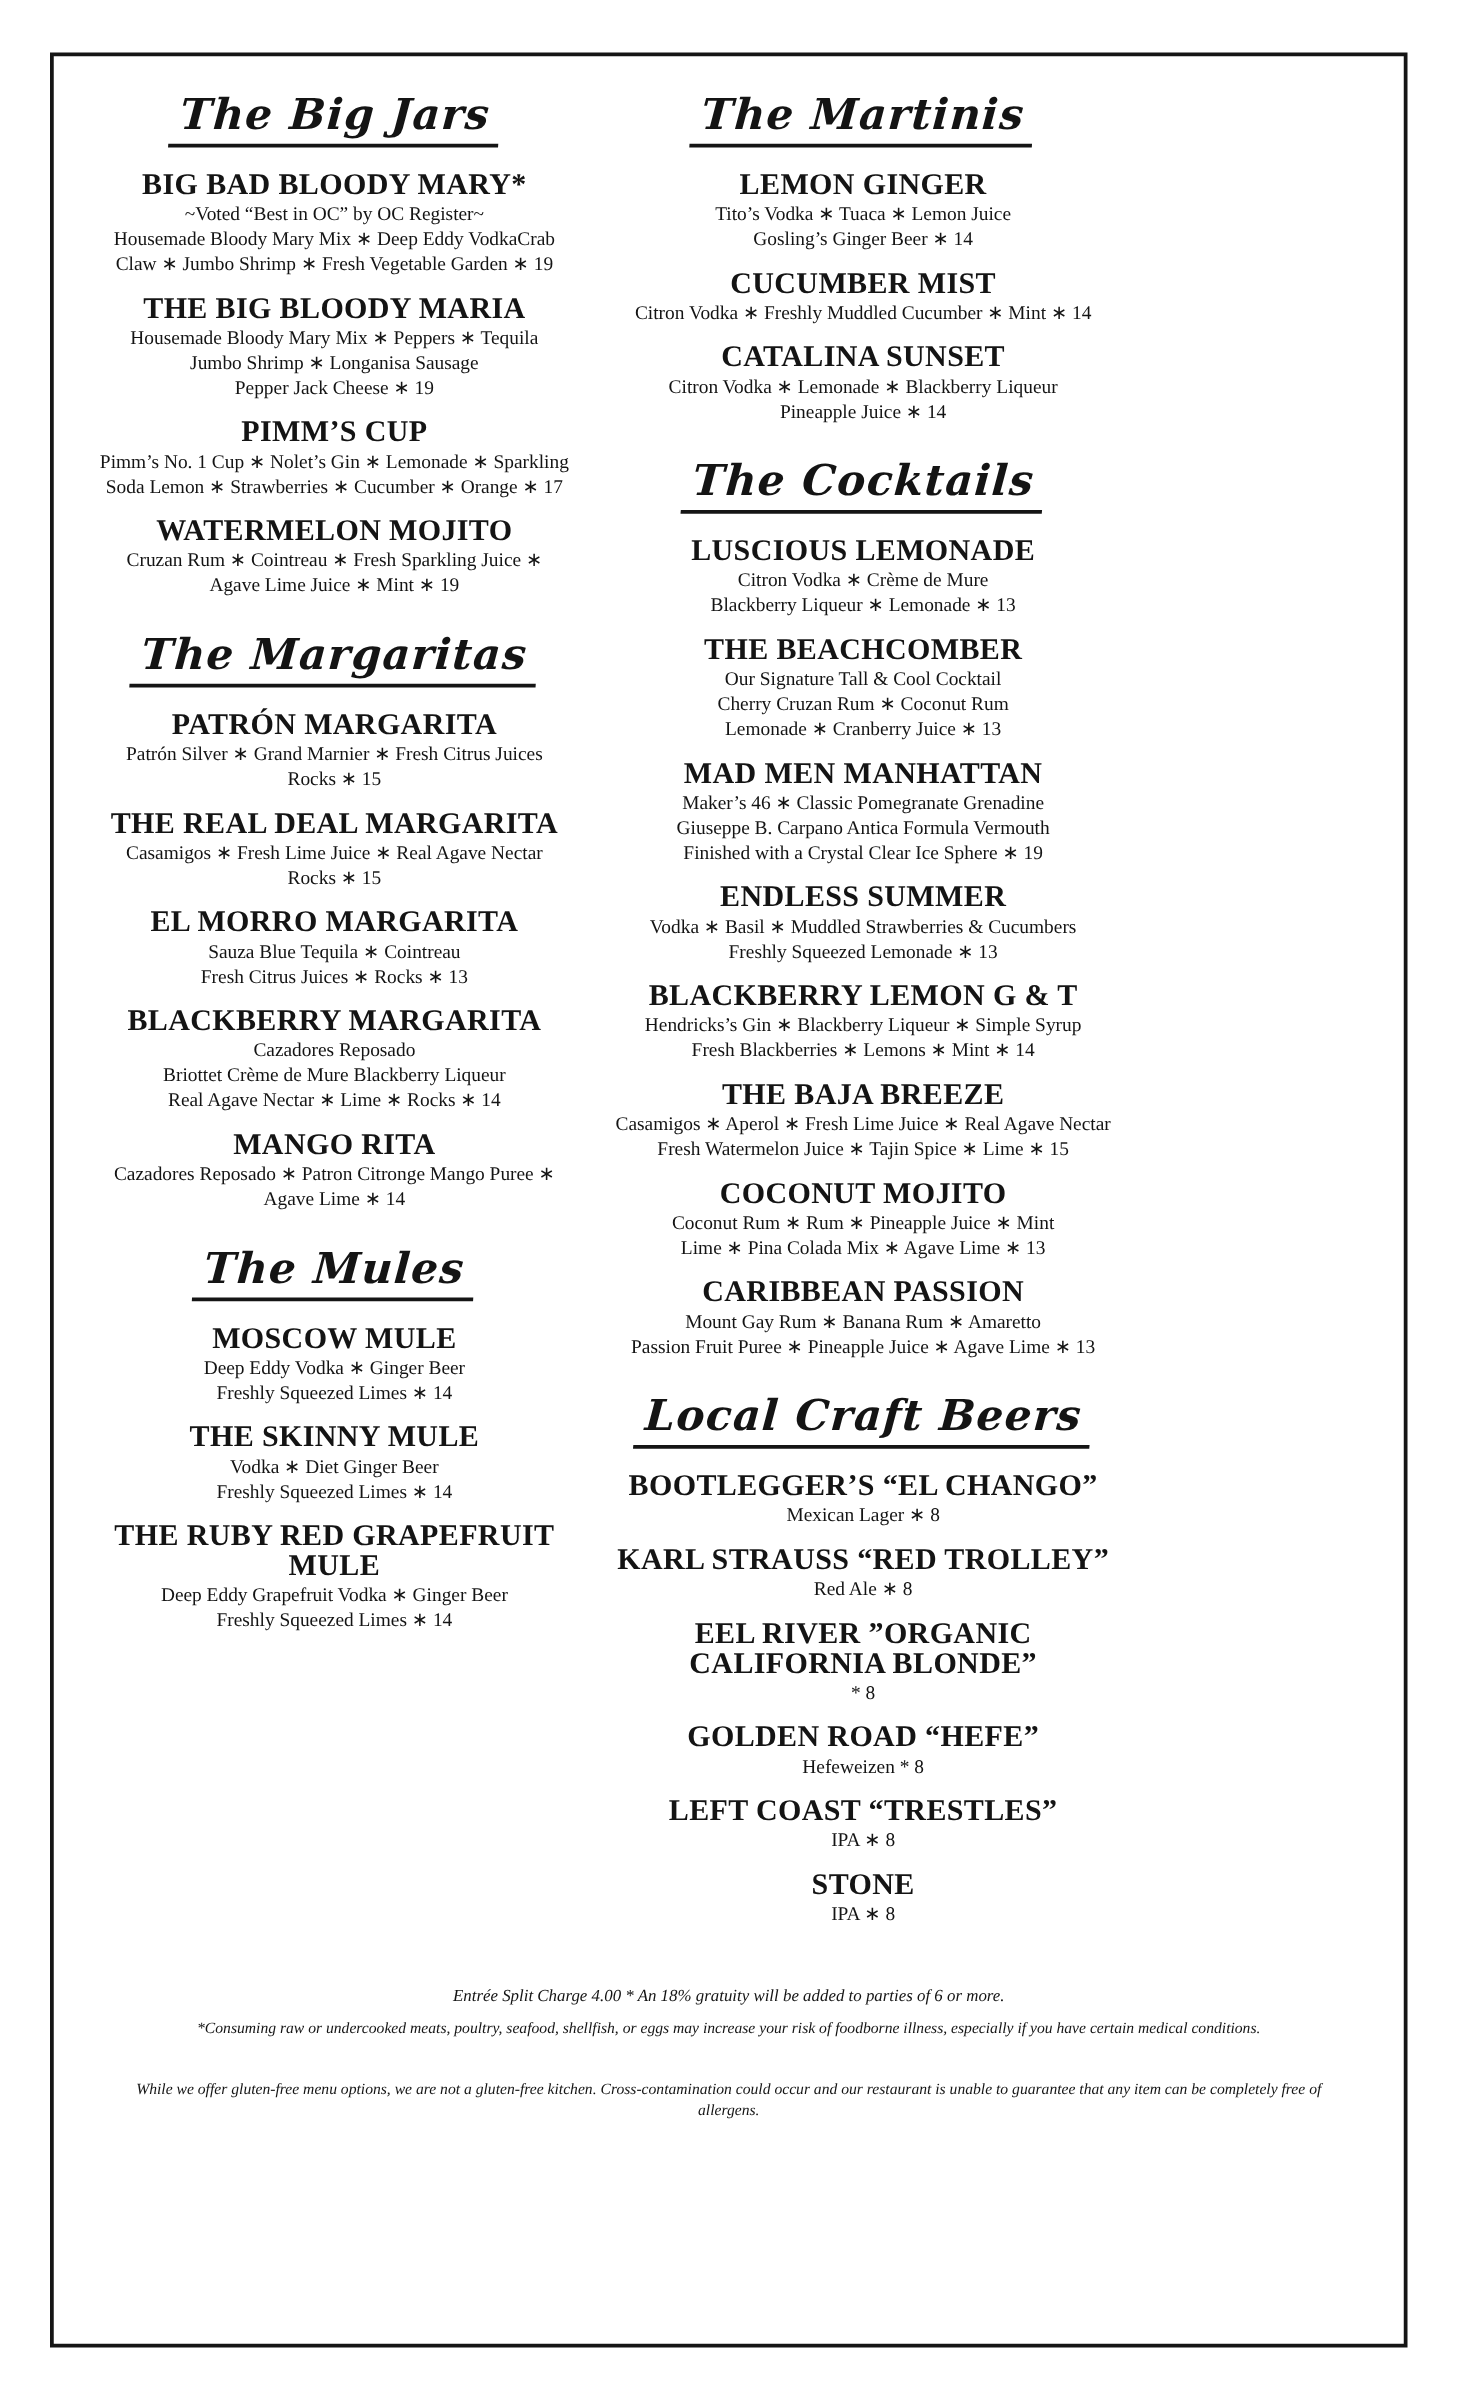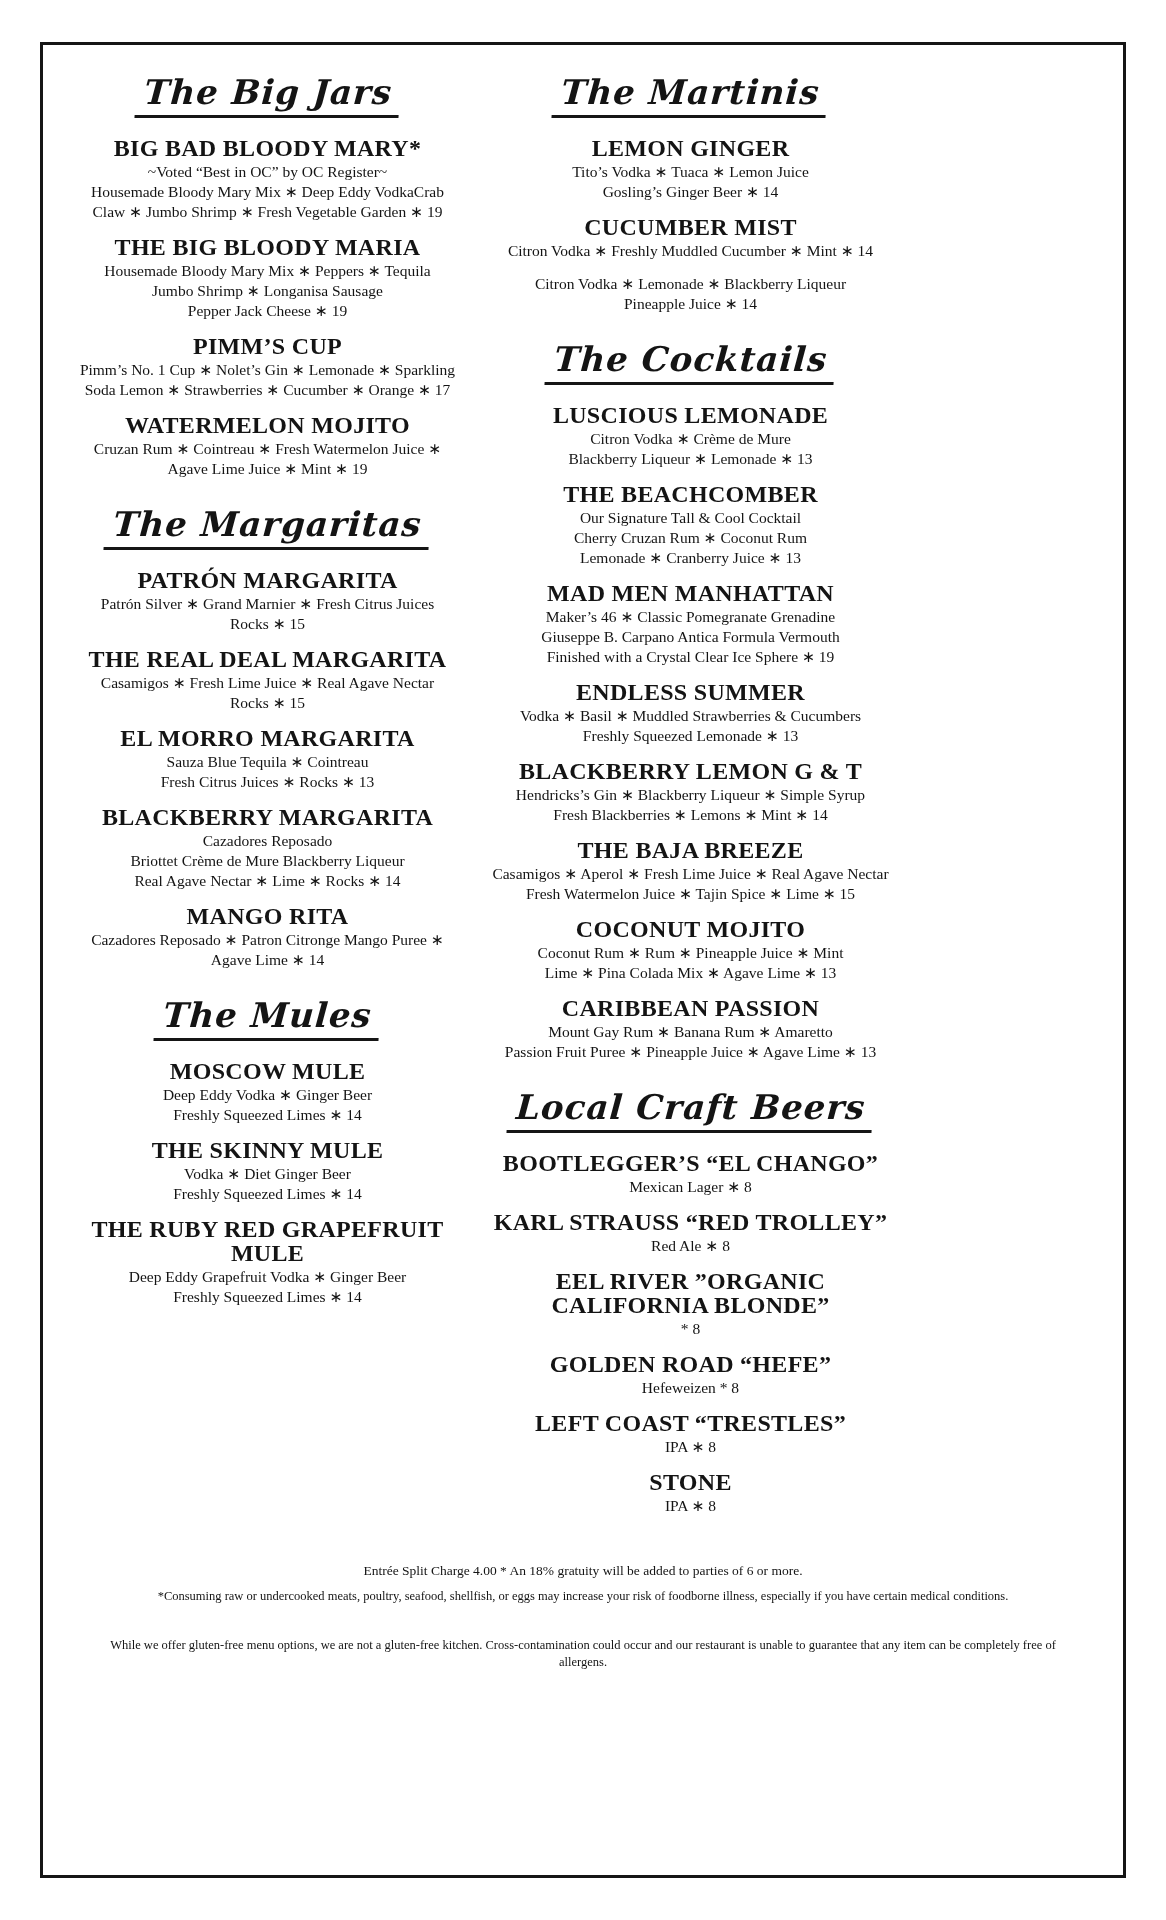--- a/index.html
+++ b/index.html
@@ -41,20 +41,21 @@
     font-weight:700; letter-spacing:0.3px;
     margin-bottom:2px;
   }
   .item-line {
     font-size:15.5px; line-height:20px;
   }
   .footer {
     margin-top:20px;
     text-align:center;
     padding:0 26px;
+    font-style:italic;
   }
   .footer-line { font-size:12.5px; line-height:17px; margin-bottom:7px; }
   .footer-primary { font-size:13.5px; margin-bottom:9px; }
   .footer-gluten { max-width:990px; margin-left:auto; margin-right:auto;margin-top:32px; }
 </style>
 </head>
 <body>
 
 <div class="frame">
   <div class="columns">
@@ -73,21 +74,21 @@
             <div class="item-line">Jumbo Shrimp ∗ Longanisa Sausage</div>
             <div class="item-line">Pepper Jack Cheese ∗ 19</div>
           </div>
           <div class="menu-item">
             <h3 class="item-name">PIMM’S CUP</h3>
             <div class="item-line">Pimm’s No. 1 Cup ∗ Nolet’s Gin ∗ Lemonade ∗ Sparkling</div>
             <div class="item-line">Soda Lemon ∗ Strawberries ∗ Cucumber ∗ Orange ∗ 17</div>
           </div>
           <div class="menu-item">
             <h3 class="item-name">WATERMELON MOJITO</h3>
-            <div class="item-line">Cruzan Rum ∗ Cointreau ∗ Fresh Watermelon Juice ∗</div>
+            <div class="item-line">Cruzan Rum ∗ Cointreau ∗ Fresh Sparkling Juice ∗</div>
             <div class="item-line">Agave Lime Juice ∗ Mint ∗ 19</div>
           </div>
         </section>
         <section class="menu-section">
           <h2 class="section-title"><span class="tt">The Margaritas</span></h2>
           <div class="menu-item">
             <h3 class="item-name">PATRÓN MARGARITA</h3>
             <div class="item-line">Patrón Silver ∗ Grand Marnier ∗ Fresh Citrus Juices</div>
             <div class="item-line">Rocks ∗ 15</div>
           </div>
@@ -138,20 +139,21 @@
           <div class="menu-item">
             <h3 class="item-name">LEMON GINGER</h3>
             <div class="item-line">Tito’s Vodka ∗ Tuaca ∗ Lemon Juice</div>
             <div class="item-line">Gosling’s Ginger Beer ∗ 14</div>
           </div>
           <div class="menu-item">
             <h3 class="item-name">CUCUMBER MIST</h3>
             <div class="item-line">Citron Vodka ∗ Freshly Muddled Cucumber ∗ Mint ∗ 14</div>
           </div>
           <div class="menu-item">
+            <h3 class="item-name">CATALINA SUNSET</h3>
             <div class="item-line">Citron Vodka ∗ Lemonade ∗ Blackberry Liqueur</div>
             <div class="item-line">Pineapple Juice ∗ 14</div>
           </div>
         </section>
         <section class="menu-section">
           <h2 class="section-title"><span class="tt">The Cocktails</span></h2>
           <div class="menu-item">
             <h3 class="item-name">LUSCIOUS LEMONADE</h3>
             <div class="item-line">Citron Vodka ∗  Crème de Mure</div>
             <div class="item-line">Blackberry Liqueur ∗ Lemonade ∗ 13</div>

